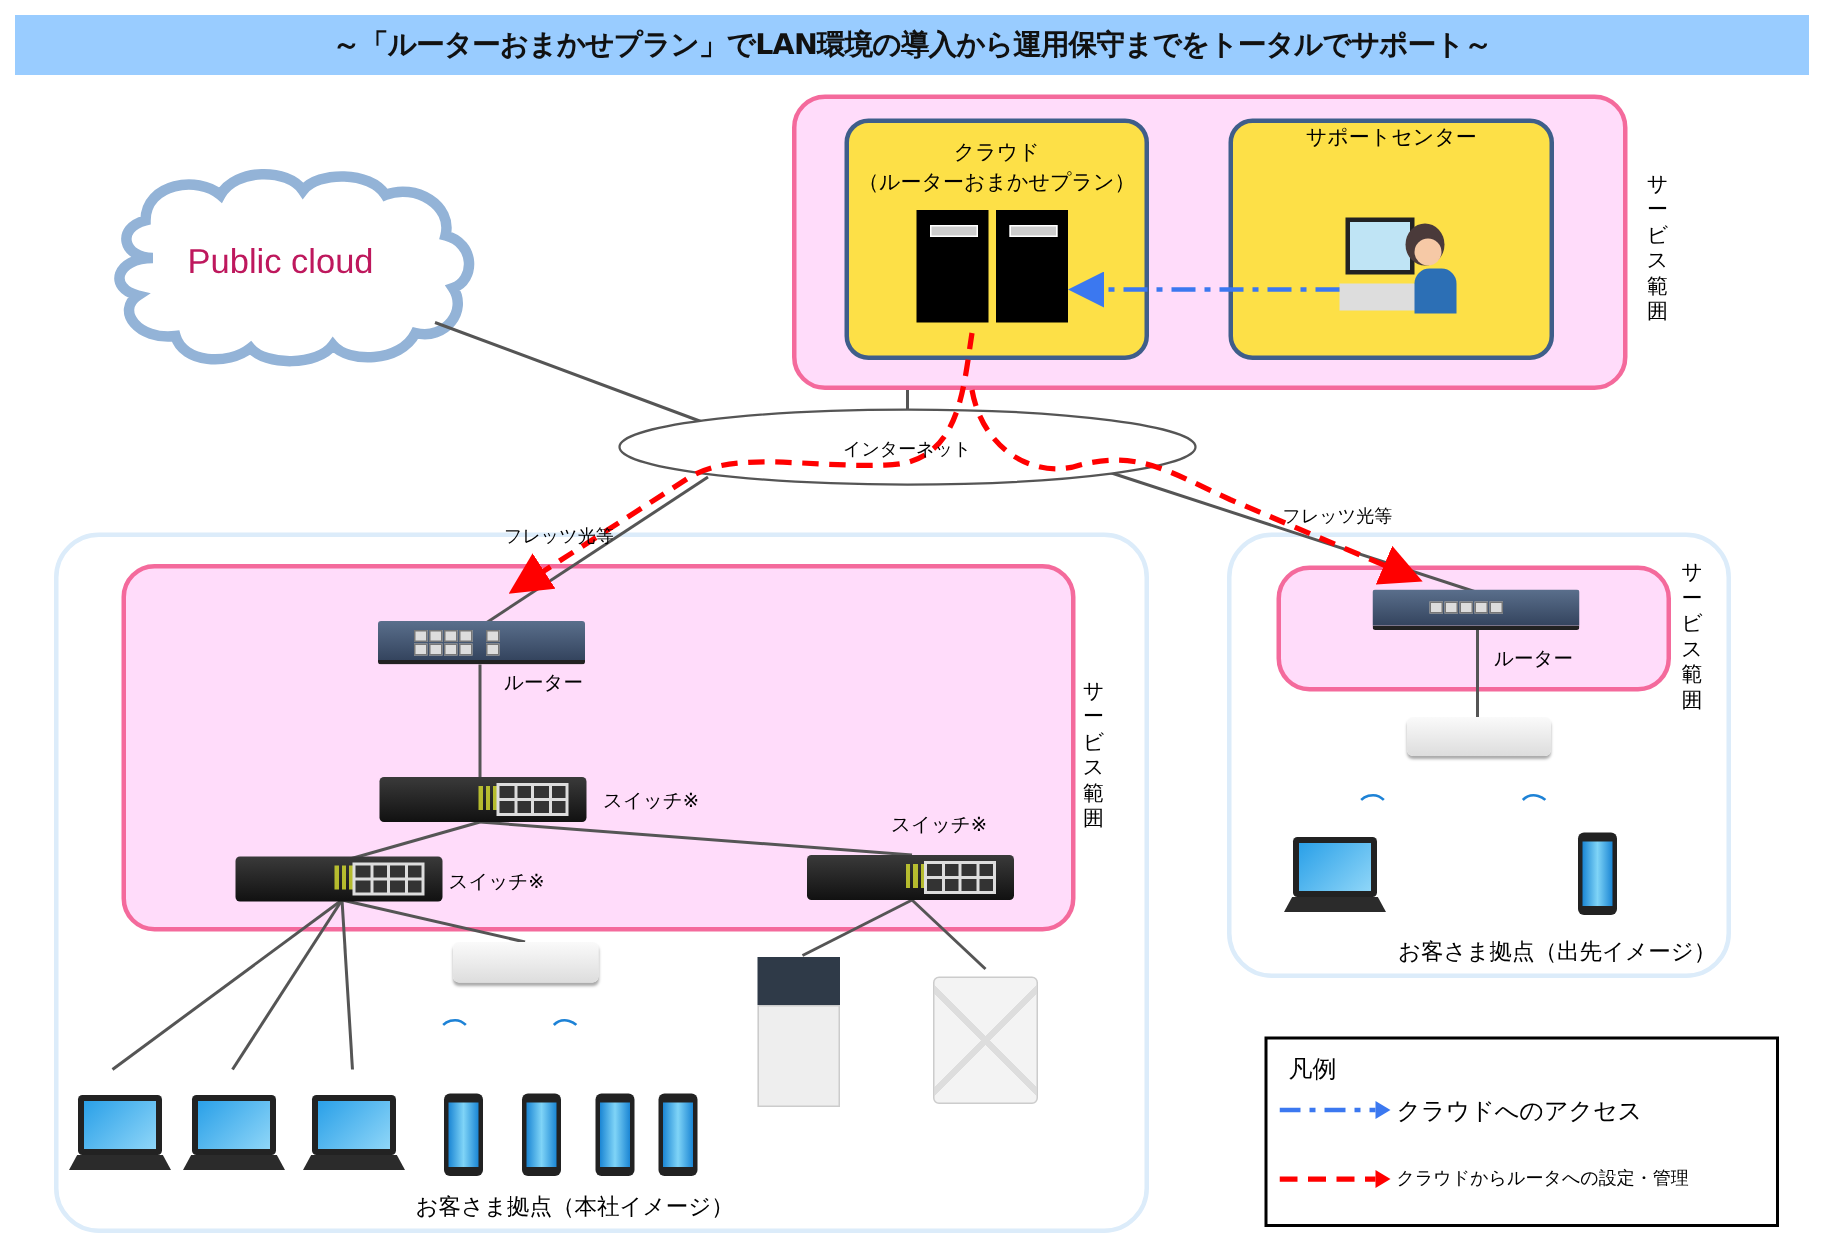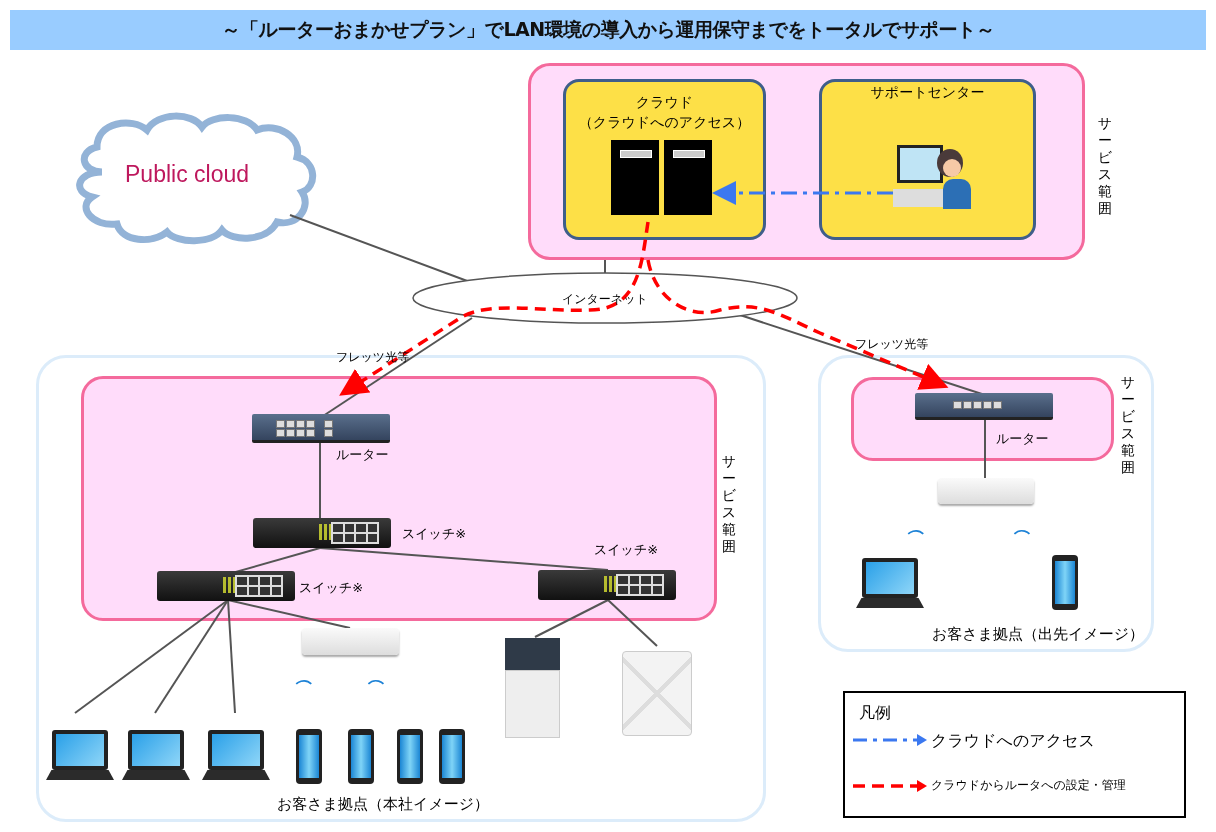--- a/index.html
+++ b/index.html
@@ -33,21 +33,21 @@
 </head>
 <body>
 
 <div class="abs banner">
   <span>～「ルーターおまかせプラン」でLAN環境の導入から運用保守までをトータルでサポート～</span>
 </div>
 
 <div class="abs scope" style="left:528px;top:63px;width:557px;height:197px;"></div>
 <div class="abs inner" style="left:563px;top:79px;width:203px;height:161px;">
   <div class="lbl" style="margin-top:10px;">クラウド</div>
-  <div class="lbl">（クラウドへのアクセス）</div>
+  <div class="lbl">（ルーターおまかせプラン）</div>
 </div>
 <div class="abs server" style="left:611px;top:140px;width:48px;height:75px;">
     <div></div>
   </div>
 <div class="abs server" style="left:664px;top:140px;width:48px;height:75px;">
     <div></div>
   </div>
 
 <div class="abs inner" style="left:819px;top:79px;width:217px;height:161px;">
   <div class="lbl">サポートセンター</div>

